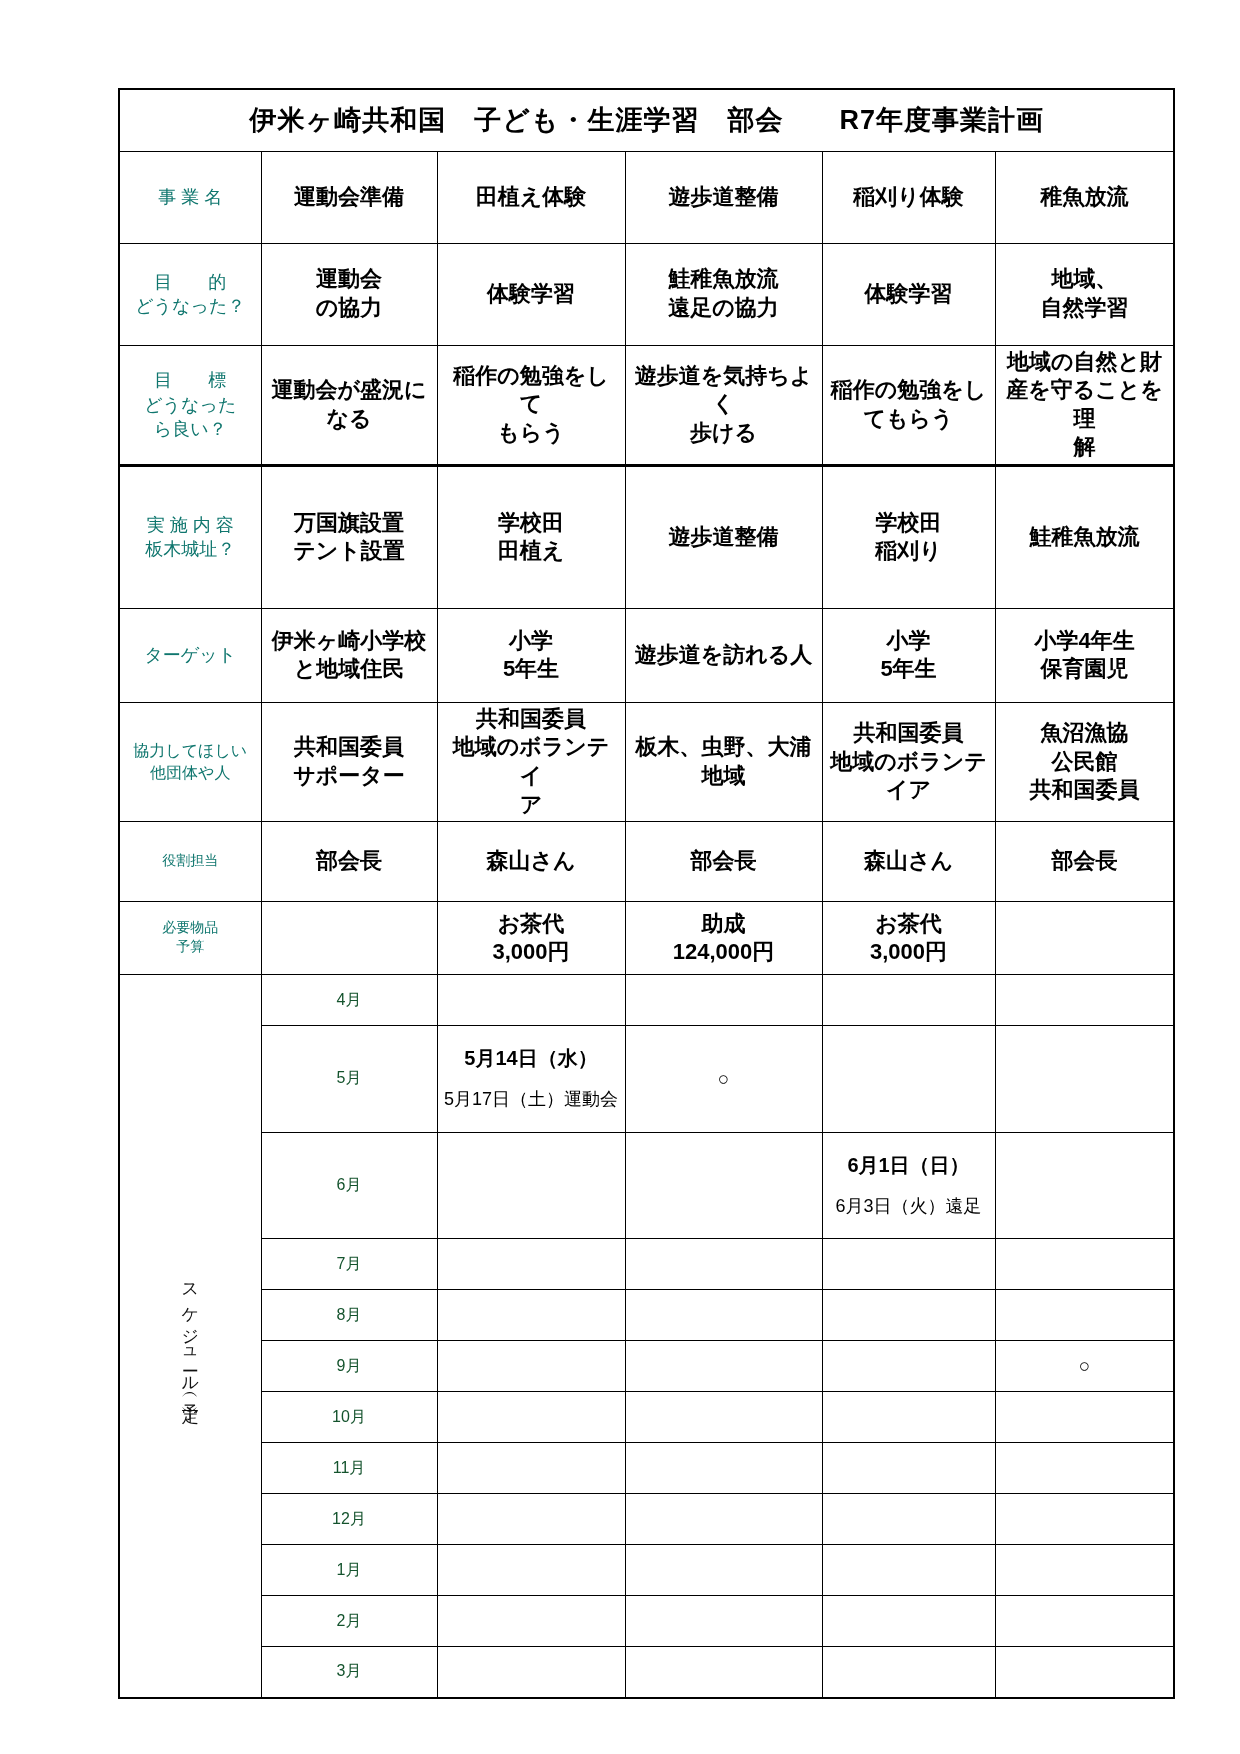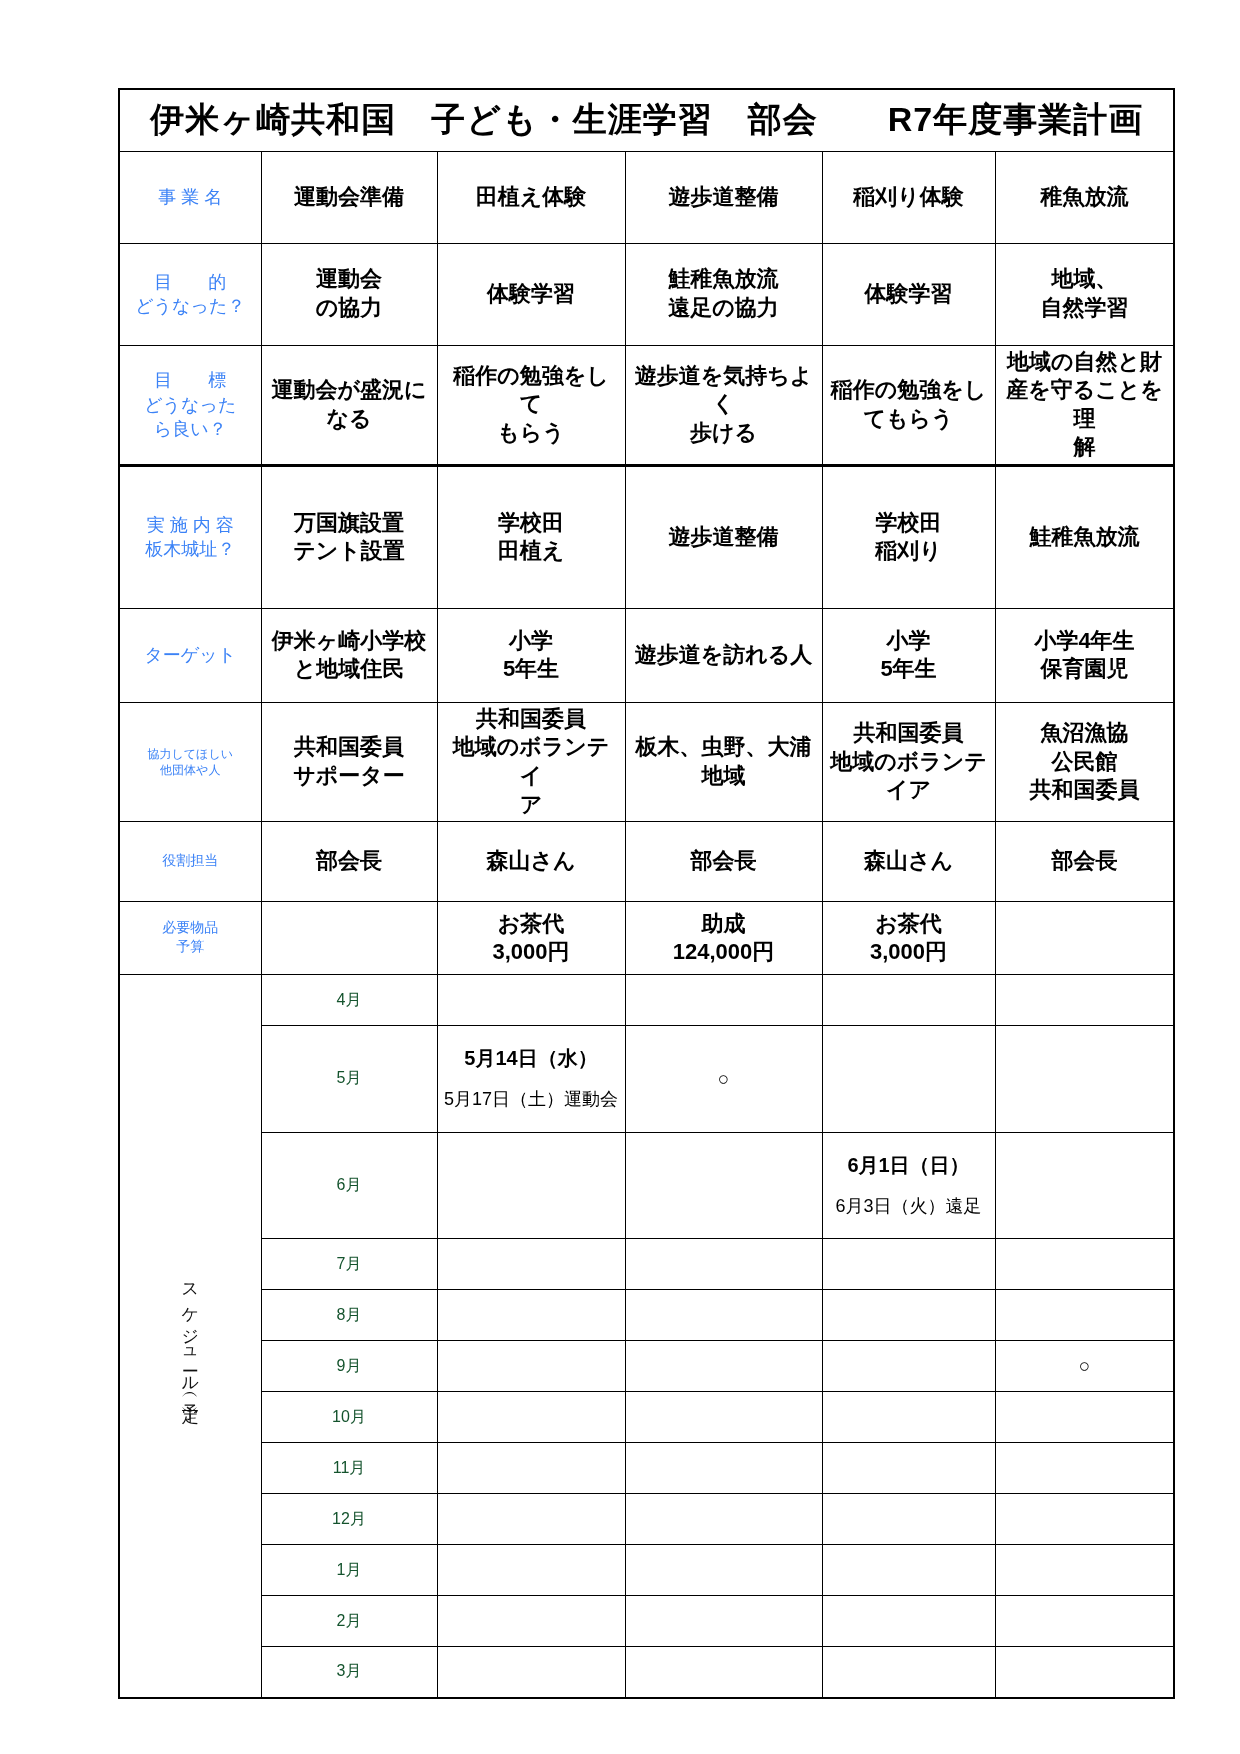--- a/index.html
+++ b/index.html
@@ -41,31 +41,31 @@
   .r-content  { height: 143px; }
   .r-target   { height: 94px; }
   .r-partners { height: 81px; }
   .r-role     { height: 80px; }
   .r-budget   { height: 73px; }
   .r-month    { height: 51px; }
   
   .r-content td, .r-content th { border-top: 3px solid #000; }
 
   .title-cell {
-    font-size: 34px;
+    font-size: 27px;
     font-weight: 700;
     letter-spacing: 1px;
   }
   .h-label {
     font-weight: 400;
     font-size: 18px;
     line-height: 1.35;
-    color: #3b82f6;
-  }
-  .h-small { font-size: 12px; }
+    color: #0f766e;
+  }
+  .h-small { font-size: 16px; }
   .h-mid   { font-size: 14px; font-family: Liberation Serif, serif; }
   .cell {
     font-weight: 700;
     font-size: 22px;
     line-height: 1.3;
   }
   .sched-label-cell { padding: 0; }
   .sched-label-inner {
     display: flex;
     align-items: center;

